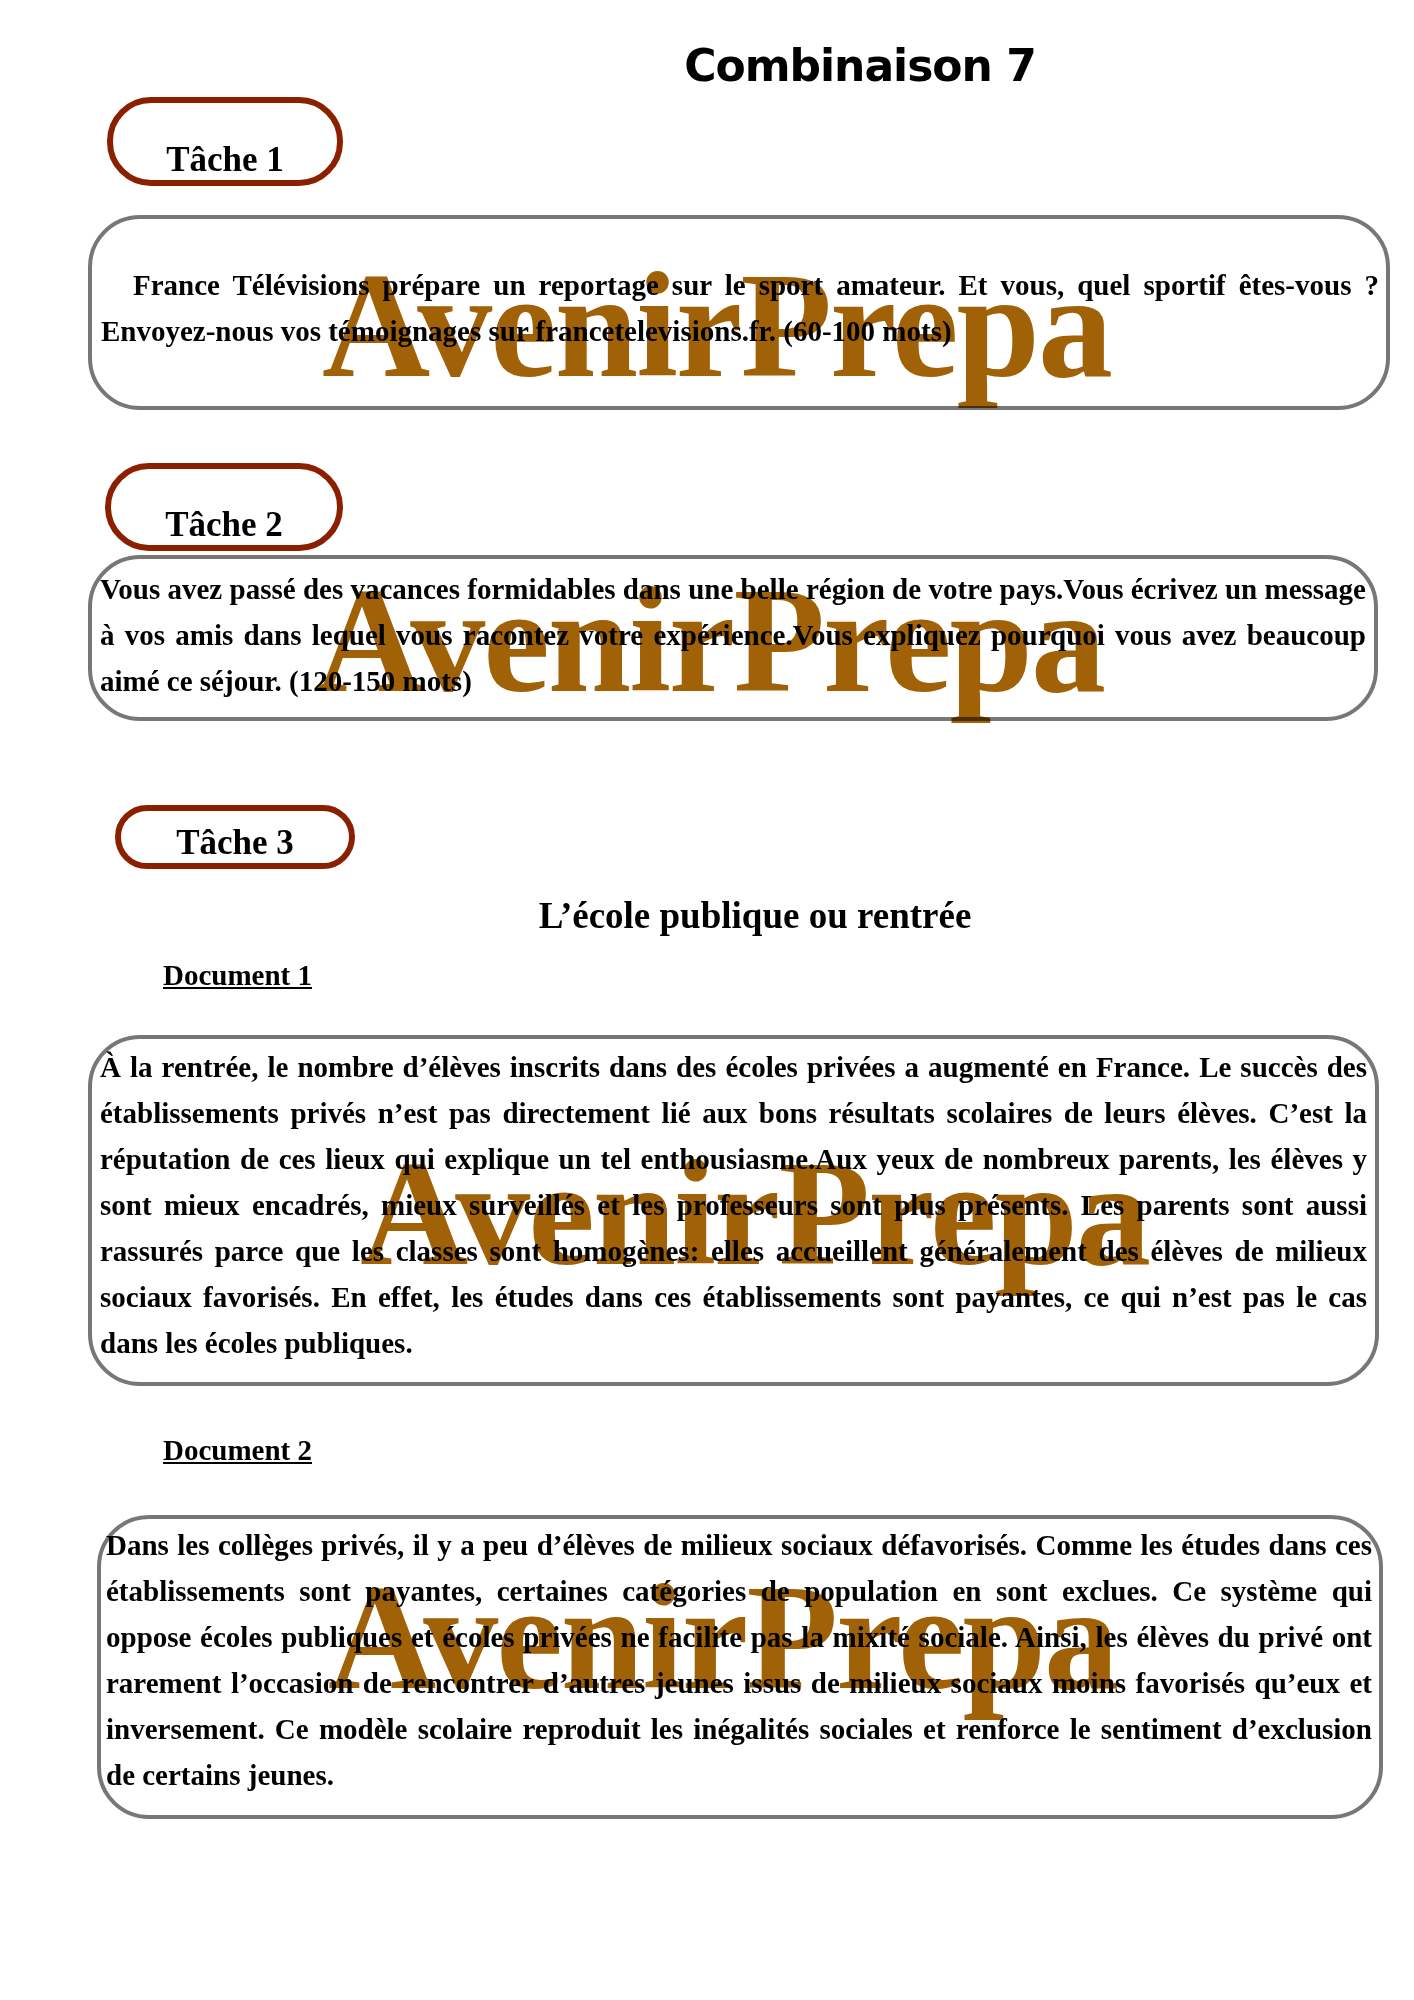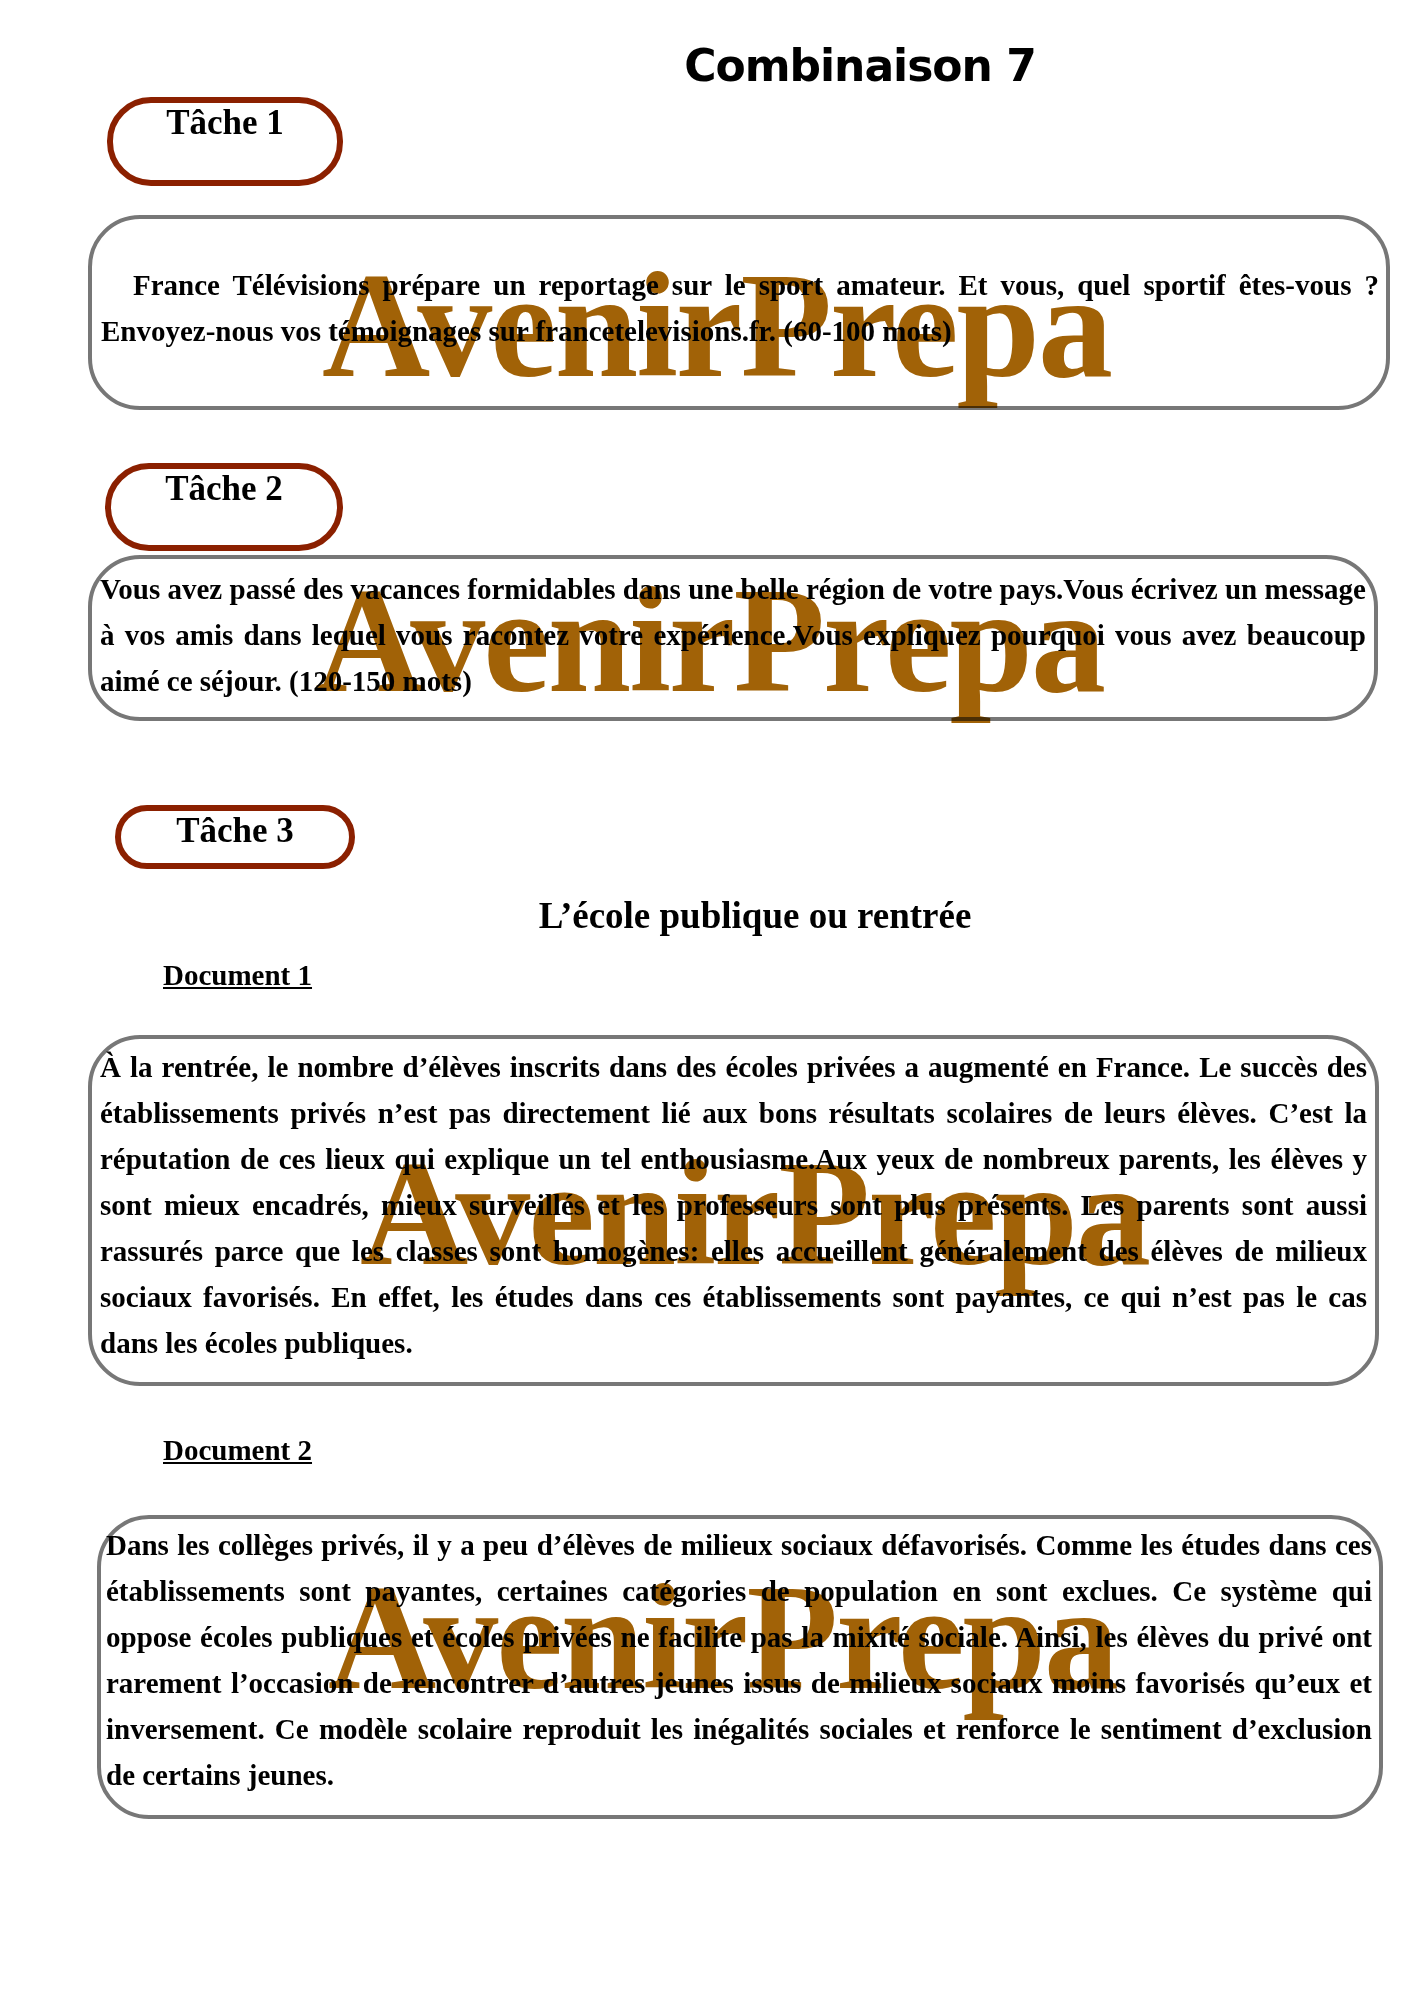--- a/index.html
+++ b/index.html
@@ -6,21 +6,21 @@
     body { width: 1414px; height: 2000px; position: relative; overflow: hidden;
            font-family: "Liberation Serif", "DejaVu Serif", serif; color: #000; }
     .abs { position: absolute; }
 
     .page-title { left: 0; width: 1414px; top: 38px; text-align: center;
       font-family: "DejaVu Sans", "Liberation Sans", sans-serif; font-weight: bold;
       font-size: 44px; letter-spacing: -1px; line-height: 56px; padding-left: 8px; }
     .page-title span { display: inline-block; margin-left: 290px; }
 
     .badge { border: 6px solid #8b2000; border-radius: 44px; box-sizing: border-box;
-      display: flex; align-items: flex-start; justify-content: center;
+      display: flex; align-items: flex-end; justify-content: center;
       font-weight: bold; font-size: 35px; background: #fff; }
 
     .box { border: 4px solid #777777; border-radius: 52px; box-sizing: border-box; background: transparent; }
 
     .text { font-weight: bold; font-size: 29px; line-height: 46px; text-align: justify; }
     .text.last-left { text-align-last: left; }
 
     .subtitle { left: 0; width: 1414px; text-align: center; top: 893px;
       font-weight: bold; font-size: 37px; line-height: 46px; padding-left: 96px; box-sizing: border-box; }
 

